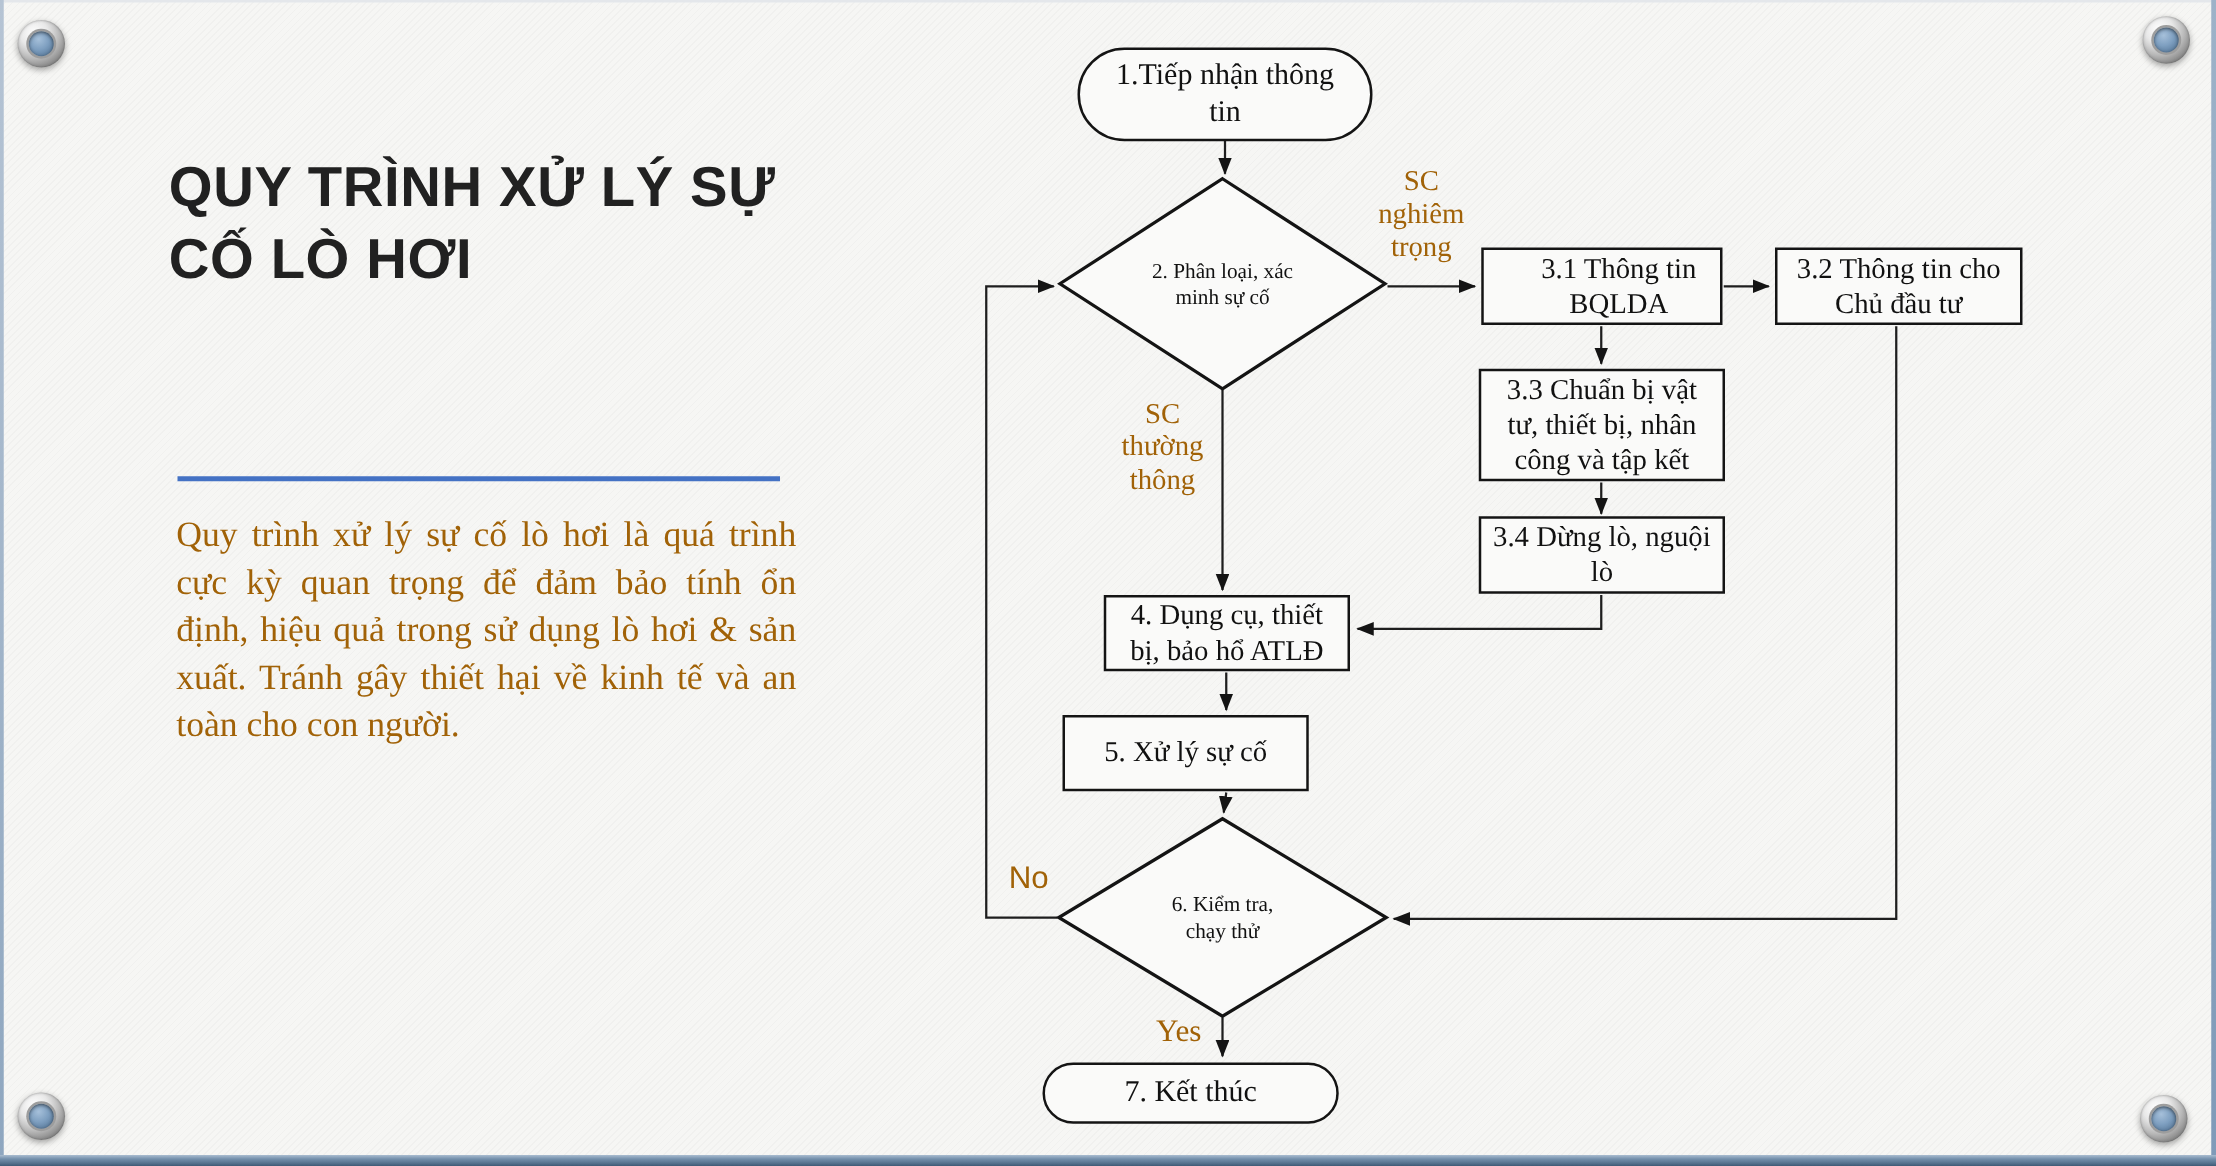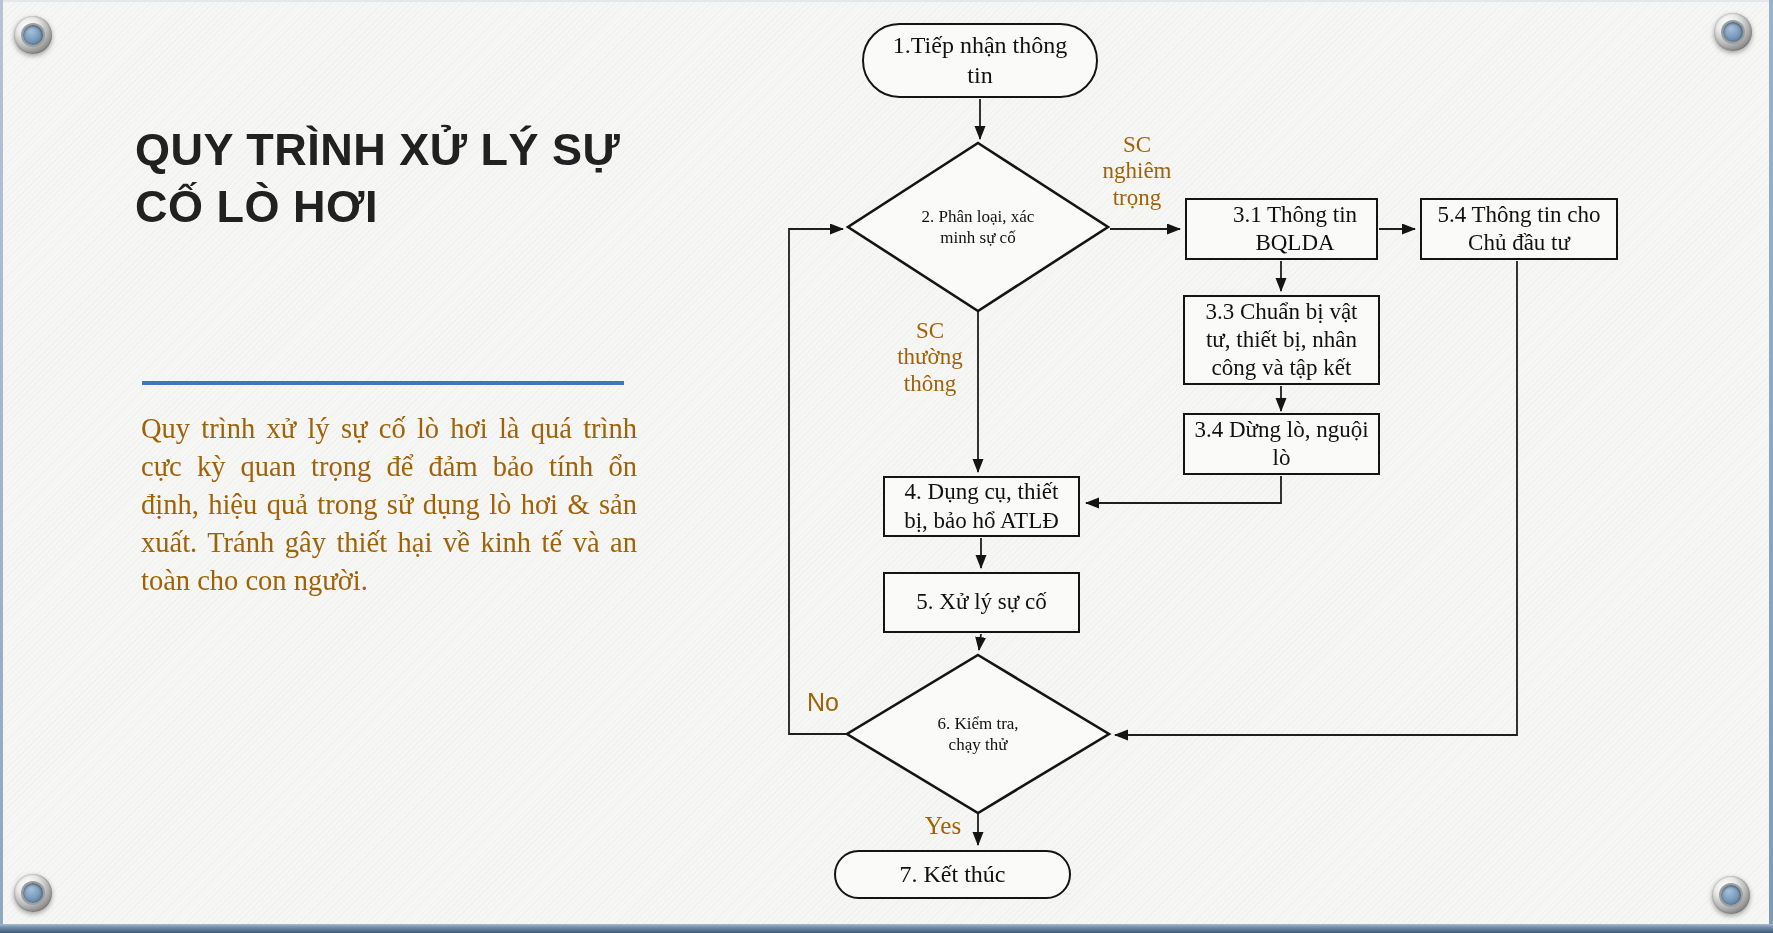--- a/index.html
+++ b/index.html
@@ -88,47 +88,47 @@
     <path d="M 1517 261 L 1517 735 L 1115 735" marker-end="url(#arrow)"></path>
     <path d="M 846 734 L 789 734 L 789 229 L 843 229" marker-end="url(#arrow)"></path>
     <path d="M 978 814 L 978 845" marker-end="url(#arrow)"></path>
   </g>
   <g fill="#fafaf9" stroke="#141414" stroke-width="2.6">
     <polygon points="978,143 1108,227 978,311 848,227"></polygon>
     <polygon points="978,655 1109,734 978,813 847,734"></polygon>
   </g>
 </svg>
 
-<div class="node terminator" style="left:862px; top:23px; width:236px; height:75px;">
+<div class="node terminator" style="left:862px; top:38px; width:236px; height:75px;">
   <span style="width:205px;">1.Tiếp nhận thông tin</span>
 </div>
 
 <div class="dtext" style="left:918px; top:168px; width:120px; height:118px;">2. Phân loại, xác minh sự cố</div>
 
 <div class="node" style="left:1185px; top:198px; width:193px; height:62px;padding-left:27px;">
   <span style="width:150px;">3.1 Thông tin BQLDA</span>
 </div>
 
 <div class="node" style="left:1420px; top:198px; width:198px; height:62px;">
-  <span style="width:185px;">5.4 Thông tin cho Chủ đầu tư</span>
+  <span style="width:185px;">3.2 Thông tin cho Chủ đầu tư</span>
 </div>
 
 <div class="node" style="left:1183px; top:295px; width:197px; height:90px;">
   <span style="width:180px;">3.3 Chuẩn bị vật tư, thiết bị, nhân công và tập kết</span>
 </div>
 
 <div class="node" style="left:1183px; top:413px; width:197px; height:62px;">
   <span style="width:190px;">3.4 Dừng lò, nguội lò</span>
 </div>
 
 <div class="node" style="left:883px; top:476px; width:197px; height:61px;">
   <span style="width:172px;">4. Dụng cụ, thiết bị, bảo hổ ATLĐ</span>
 </div>
 
-<div class="node" style="left:883px; top:572px; width:197px; height:61px;">
+<div class="node" style="left:850px; top:572px; width:197px; height:61px;">
   <span>5. Xử lý sự cố</span>
 </div>
 
 <div class="dtext" style="left:923px; top:675px; width:110px; height:118px;">6. Kiểm tra, chạy thử</div>
 
 <div class="node terminator" style="left:834px; top:850px; width:237px; height:49px;">
   <span>7. Kết thúc</span>
 </div>
 
 <div class="elabel" style="left:1096px; top:132px; width:82px;">SC nghiêm trọng</div>

